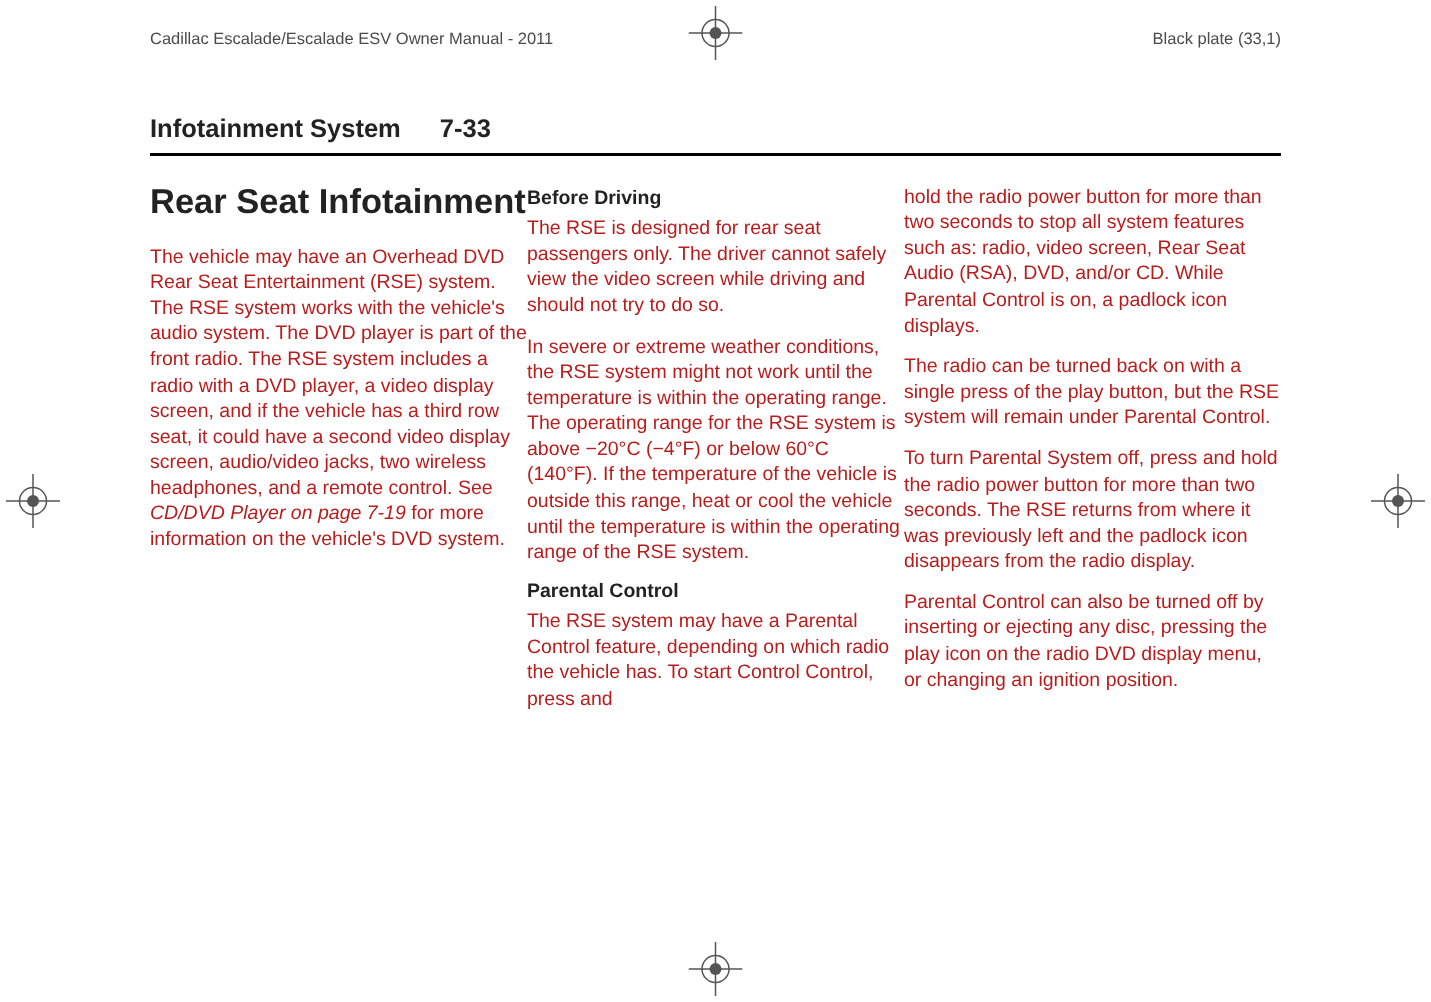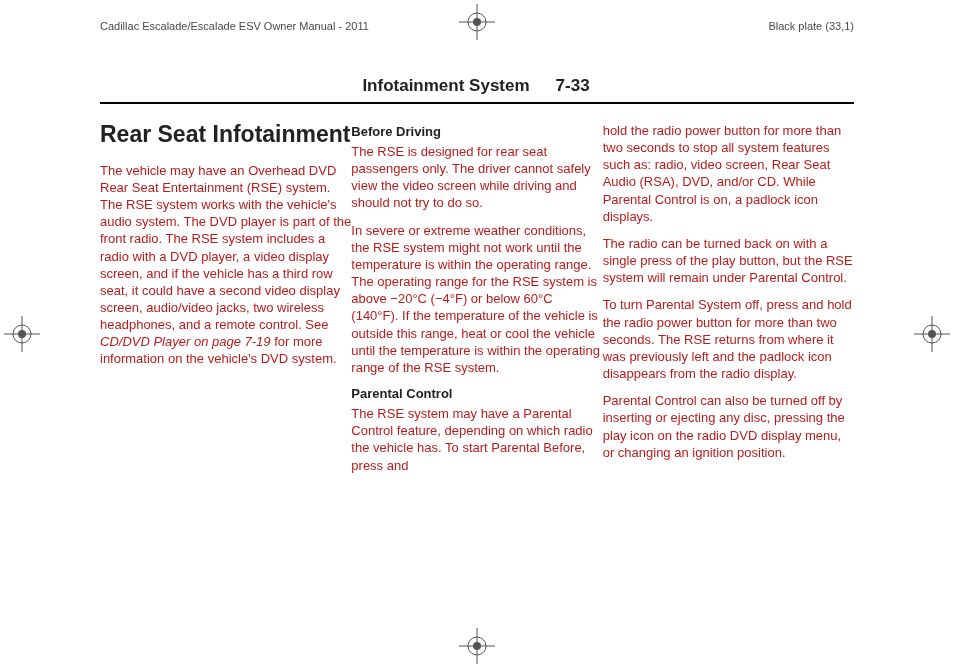--- a/index.html
+++ b/index.html
@@ -15,21 +15,21 @@
   .reg-right  { right: 4px;  top: 316px; }
 
   
   .topmeta { position: absolute; top: 20px; left: 100px; right: 100px;
              display: flex; justify-content: space-between;
              font-size: 11px; color: #4a4a4a; gap: 44px; }
 
   
   .page { position: absolute; left: 100px; right: 100px; top: 76px; bottom: 60px; }
 
-  .runhead { display: flex; justify-content: center; align-items: baseline;
+  .runhead { display: flex; justify-content: flex-start; align-items: baseline;
              gap: 26px; padding: 0 2px 6px 0; font-weight: bold; }
   .runhead .title { font-size: 17px; }
   .runhead .pgnum { font-size: 17px; }
   .rule { border-top: 2px solid #000; margin-bottom: 18px; }
 
   .cols { display: grid; grid-template-columns: 1fr 1fr 1fr; }
 
   .h1 { font-size: 23px; font-weight: bold; line-height: 1.12; margin-bottom: 14px; }
   .h2 { font-size: 16px; font-weight: bold; line-height: 1.18; margin-bottom: 10px; }
   .h3 { font-size: 13px; font-weight: bold; margin-bottom: 4px; margin-top: 2px; }
@@ -94,21 +94,21 @@
       <p>
         <span>The vehicle may have an Overhead DVD Rear Seat Entertainment (RSE) system. The RSE system works with the vehicle's audio system. The DVD player is part of the front radio. The RSE system includes a radio with a DVD player, a video display screen, and if the vehicle has a third row seat, it could have a second video display screen, audio/video jacks, two wireless headphones, and a remote control. See </span><span class="ital">CD/DVD Player on page 7-19</span><span> for more information on the vehicle's DVD system.</span>
       </p>
     </div>
 
     <div>
       <div class="h3">Before Driving</div>
       <p>The RSE is designed for rear seat passengers only. The driver cannot safely view the video screen while driving and should not try to do so.</p>
       <p>In severe or extreme weather conditions, the RSE system might not work until the temperature is within the operating range. The operating range for the RSE system is above −20°C (−4°F) or below 60°C (140°F). If the temperature of the vehicle is outside this range, heat or cool the vehicle until the temperature is within the operating range of the RSE system.</p>
       <div class="h3">Parental Control</div>
-      <p>The RSE system may have a Parental Control feature, depending on which radio the vehicle has. To start Parental Before, press and</p>
+      <p>The RSE system may have a Parental Control feature, depending on which radio the vehicle has. To start Control Control, press and</p>
     </div>
 
     <div>
       <p>hold the radio power button for more than two seconds to stop all system features such as: radio, video screen, Rear Seat Audio (RSA), DVD, and/or CD. While Parental Control is on, a padlock icon displays.</p>
       <p>The radio can be turned back on with a single press of the play button, but the RSE system will remain under Parental Control.</p>
       <p>To turn Parental System off, press and hold the radio power button for more than two seconds. The RSE returns from where it was previously left and the padlock icon disappears from the radio display.</p>
       <p>Parental Control can also be turned off by inserting or ejecting any disc, pressing the play icon on the radio DVD display menu, or changing an ignition position.</p>
     </div>
 
   </div>

